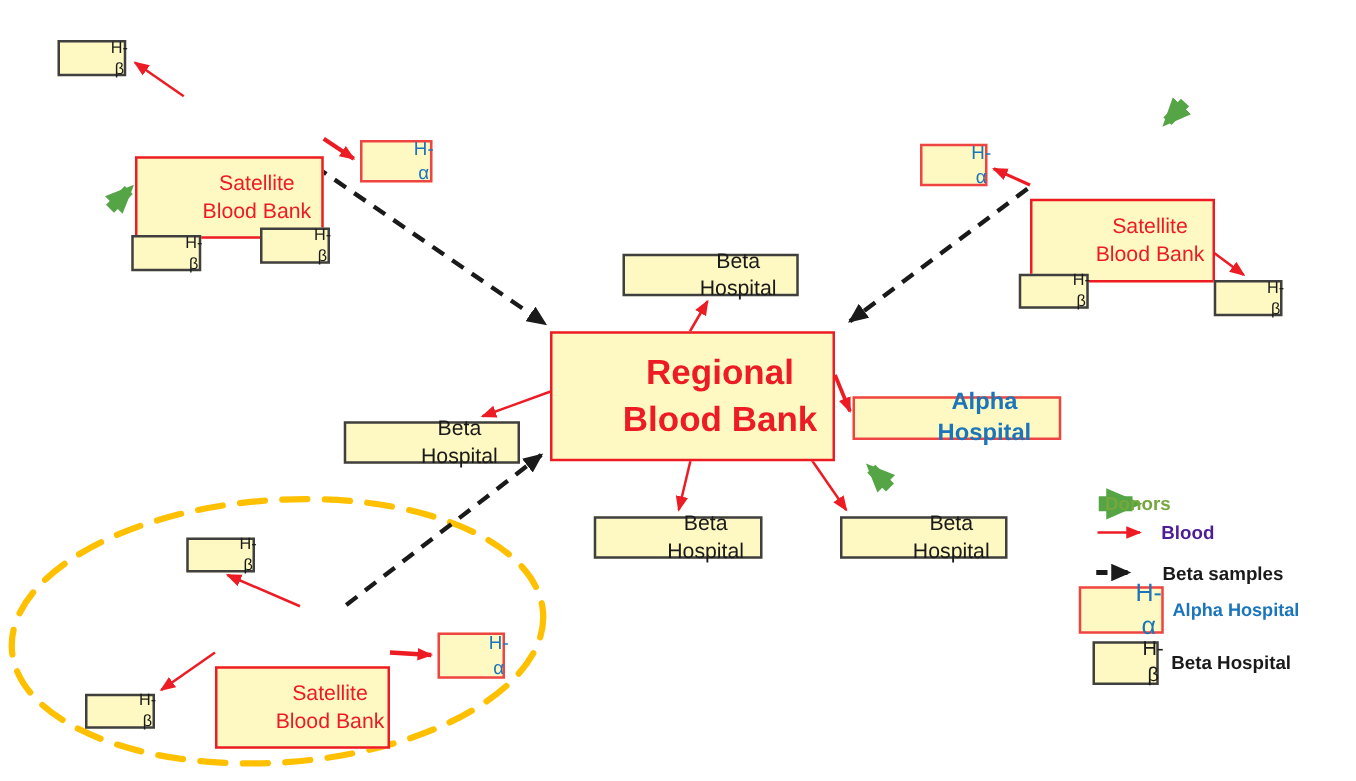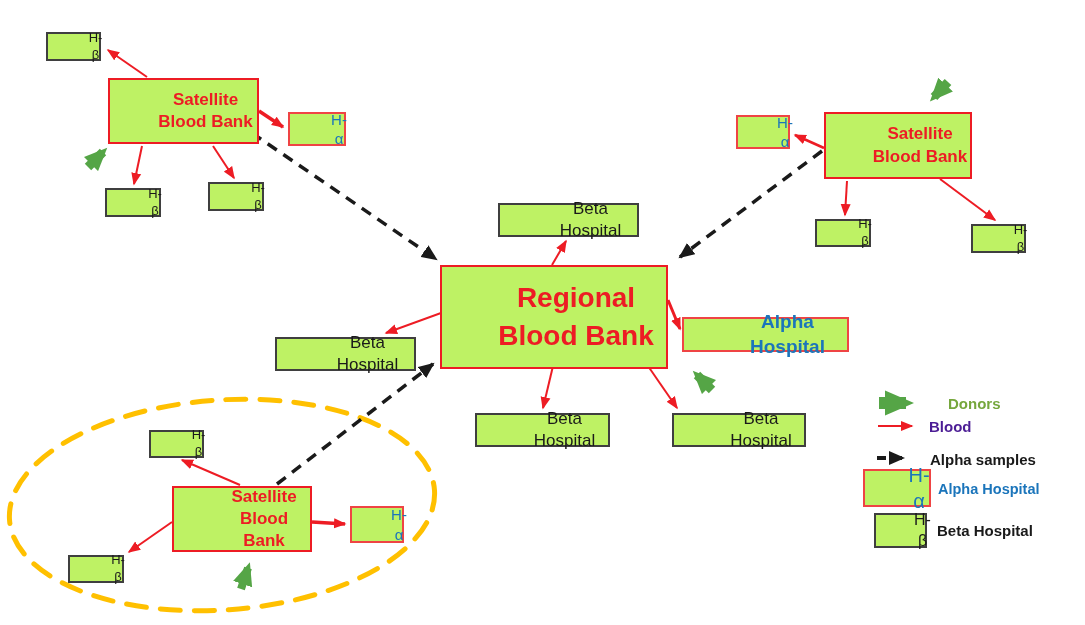--- a/index.html
+++ b/index.html
@@ -8,31 +8,31 @@
     width:1085px;height:625px;
     background:#ffffff;
     font-family:"Liberation Sans", sans-serif;
     overflow:hidden;
   }
   #arrow-layer{position:absolute;left:0;top:0;width:1085px;height:625px;}
   .box{
     position:absolute;
     display:flex;flex-direction:column;
     align-items:center;justify-content:center;
-    background:#bef264;
+    background:#fef9c3;
     text-align:center;
     box-sizing:border-box;
     line-height:1.3;
     z-index:2;
     padding-left:44px;
   }
   .red-box{border:2px solid #ED1C24;color:#ED1C24;}
   .black-box{border:2px solid #3f3f3f;color:#1a1a1a;}
   .blue-box{border:2px solid #ef4444;color:#1B75BB;}
-  .satellite{font-size:17px;font-weight:700;}
+  .satellite{font-size:17px;font-weight:400;margin-top:47px;}
   .regional{font-size:28px;font-weight:bold;line-height:1.35;}
   .beta-h{font-size:17px;}
   .alpha-h{font-size:19px;font-weight:bold;}
   .h-alpha{font-size:15px;}
   .h-beta{font-size:13px;}
   .legend-label{position:absolute;white-space:nowrap;font-weight:bold;z-index:2;}
 </style>
 </head>
 <body>
 
@@ -159,23 +159,23 @@
     <span>H-β</span>
   </div>
   <div class="box black-box h-beta" style="left:149px;top:430px;width:55px;height:28px;">
     <span>H-β</span>
   </div>
   <div class="box black-box h-beta" style="left:68px;top:555px;width:56px;height:28px;">
     <span>H-β</span>
   </div>
 
   <div>
-    <span class="legend-label" style="left:948px;top:395px;font-size:15px;color:#76A73D;">Donors</span>
+    <span class="legend-label" style="left:884px;top:395px;font-size:15px;color:#76A73D;">Donors</span>
     <span class="legend-label" style="left:929px;top:418px;font-size:15px;color:#4c1d95;">Blood</span>
-    <span class="legend-label" style="left:930px;top:451px;font-size:15px;color:#1a1a1a;">Alpha samples</span>
+    <span class="legend-label" style="left:930px;top:451px;font-size:15px;color:#1a1a1a;">Beta samples</span>
 
     <div class="box blue-box" style="left:863px;top:469px;width:68px;height:38px;font-size:20px;">
       <span>H-α</span>
     </div>
     <span class="legend-label" style="left:938px;top:481px;font-size:14.5px;color:#1B75BB;">Alpha Hospital</span>
 
     <div class="box black-box" style="left:874px;top:513px;width:53px;height:35px;font-size:16px;">
       <span>H-β</span>
     </div>
     <span class="legend-label" style="left:937px;top:522px;font-size:15px;color:#1a1a1a;">Beta Hospital</span>

